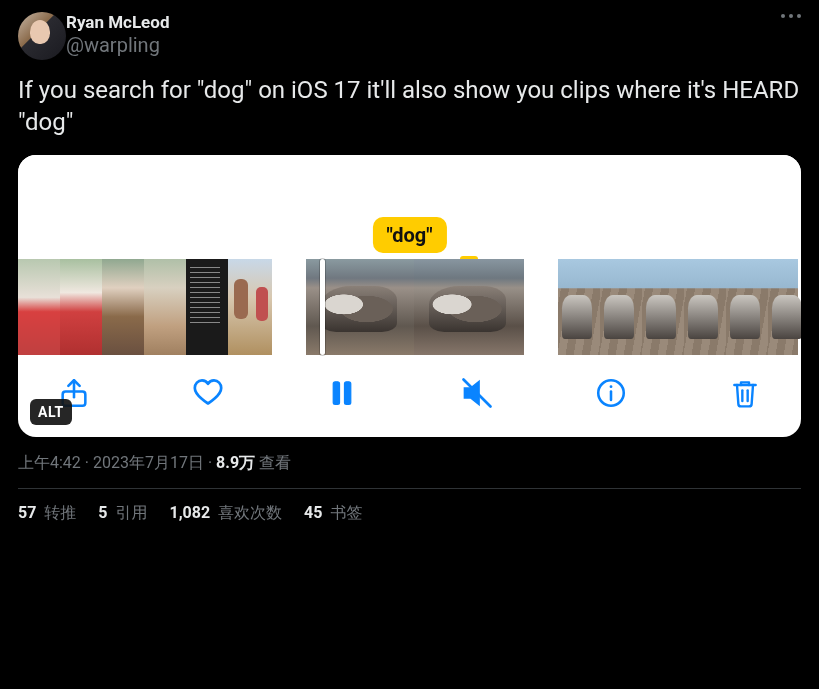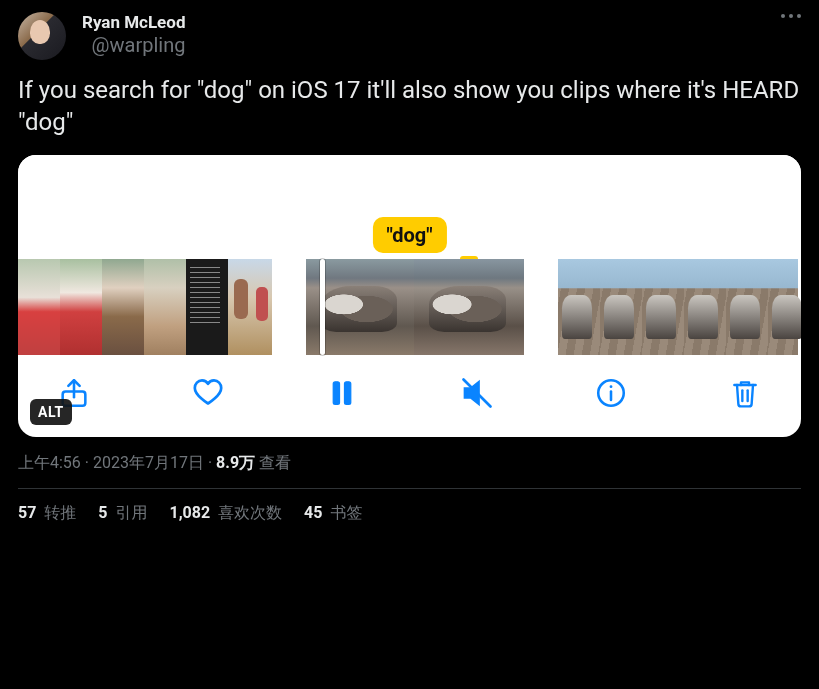--- a/index.html
+++ b/index.html
@@ -11,22 +11,21 @@
     color: #e7e9ea;
     overflow: hidden;
   }
   .tweet {
     padding: 12px 18px 8px 18px;
     position: relative;
   }
   .header {
     display: flex;
     align-items: flex-start;
-    gap: 16px;
-    text-align: right;
+    gap: 0;
   }
   .avatar {
     width: 48px; height: 48px;
     border-radius: 50%;
     background: linear-gradient(135deg, #c8b8a8 0%, #8a6a4a 40%, #2a2a30 41%, #1a1a20 100%);
     position: relative;
     overflow: hidden;
     flex-shrink: 0;
   }
   .avatar::after{
@@ -284,21 +283,21 @@
             <line x1="10" y1="10" x2="10" y2="18"></line>
             <line x1="14" y1="10" x2="14" y2="18"></line>
           </svg>
       </div>
     </div>
 
     <div class="alt-badge">ALT</div>
   </div>
 
   <div class="meta">
-    <span>上午4:56</span><span> · </span><span>2023年7月17日</span><span> · </span><span class="views-num">8.9万</span><span> 查看</span>
+    <span>上午4:42</span><span> · </span><span>2023年7月17日</span><span> · </span><span class="views-num">8.9万</span><span> 查看</span>
   </div>
 
   <div class="rule"></div>
 
   <div class="stats">
     <div><span class="n">57</span><span> 转推</span></div>
     <div><span class="n">5</span><span> 引用</span></div>
     <div><span class="n">1,082</span><span> 喜欢次数</span></div>
     <div><span class="n">45</span><span> 书签</span></div>
   </div>

